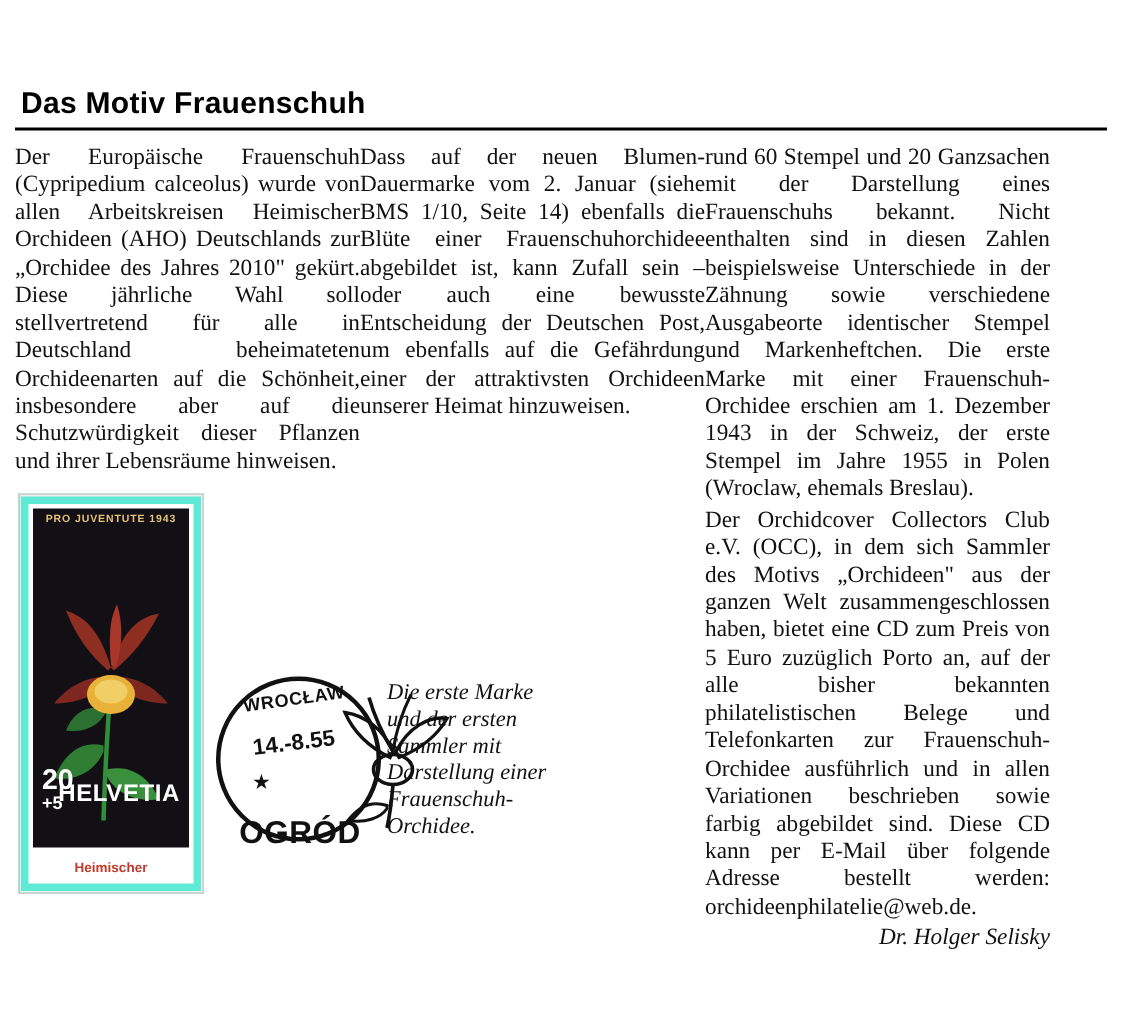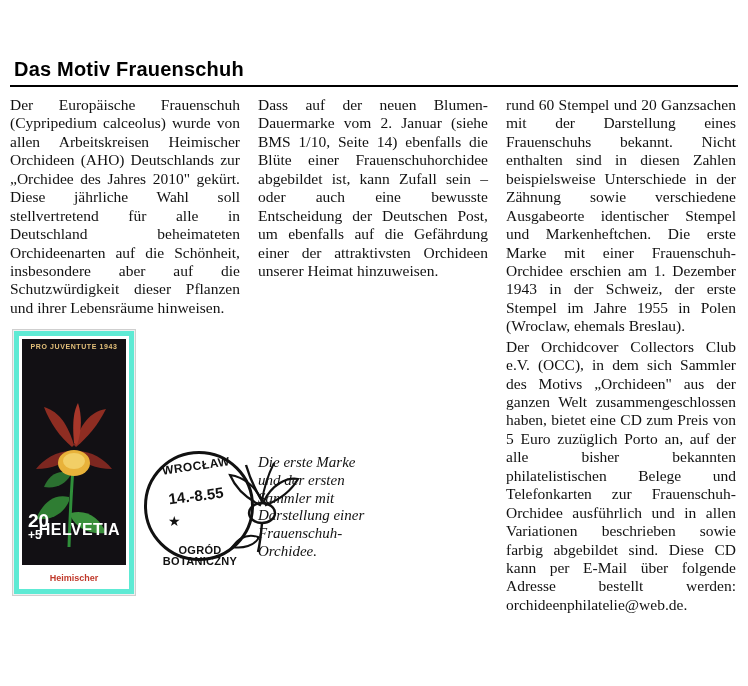--- a/index.html
+++ b/index.html
@@ -35,21 +35,20 @@
   }
   .title-rule {
     height: 2px;
     background: #000;
     margin: 0 0 9px 0;
     width: 728px;
   }
   
   .columns {
     display: flex;
-    gap: 18px;
     width: 728px;
   }
   .col {
     width: 230px;
     position: relative;
   }
   p.body {
     font-size: 15.5px;
     line-height: 1.19;
     text-align: justify;
@@ -185,21 +184,21 @@
     font-size: 14px;
   }
   .pm-bottom {
     position: absolute;
     left: -2px;
     top: 98px;
     width: 128px;
     text-align: center;
     font-family: "Liberation Sans", sans-serif;
     font-weight: bold;
-    font-size: 11px;
+    font-size: 21px;
     line-height: 1.02;
     letter-spacing: 0.3px;
   }
   .pm-orchid {
     position: absolute;
     left: 78px;
     top: 10px;
   }
   .fig-caption {
     position: absolute;
@@ -294,21 +293,20 @@
           <div class="stamp-caption">Heimischer</div>
         </div>
 
         <div class="postmark">
           <div class="pm-circle"></div>
           <div class="pm-top">WROCŁAW</div>
           <div class="pm-date">14.-8.55</div>
           <div class="pm-star">★</div>
           <div class="pm-bottom">
             <span>OGRÓD</span><br>
-            <span>BOTANICZNY</span>
           </div>
           <svg class="pm-orchid" width="86" height="96" viewBox="0 0 86 96">
             <path d="M30 8 C34 22, 40 34, 46 44" stroke="#111" stroke-width="2.4" fill="none"></path>
             <path d="M46 44 C40 30, 28 20, 14 18 C20 32, 32 42, 44 48 Z" fill="none" stroke="#111" stroke-width="2.2"></path>
             <path d="M48 44 C56 28, 70 20, 82 22 C74 36, 60 44, 50 48 Z" fill="none" stroke="#111" stroke-width="2.2"></path>
             <ellipse cx="46" cy="56" rx="13" ry="10" fill="none" stroke="#111" stroke-width="2.4"></ellipse>
             <path d="M46 66 C45 78, 44 86, 42 95" stroke="#111" stroke-width="2.4" fill="none"></path>
             <path d="M42 80 C30 76, 22 82, 16 90 C28 92, 38 88, 42 82 Z" fill="none" stroke="#111" stroke-width="2"></path>
             <path d="M46 44 C48 30, 52 18, 58 6" stroke="#111" stroke-width="2" fill="none"></path>
           </svg>
@@ -318,20 +316,21 @@
       </div>
     </div>
 
     <div class="col">
       <p class="body">Dass auf der neuen Blumen-Dauermarke vom 2. Januar (siehe BMS 1/10, Seite 14) ebenfalls die Blüte einer Frauenschuhorchidee abgebildet ist, kann Zufall sein – oder auch eine bewusste Entscheidung der Deutschen Post, um ebenfalls auf die Gefährdung einer der attraktivsten Orchideen unserer Heimat hinzuweisen.</p>
     </div>
 
     <div class="col">
       <p class="body">rund 60 Stempel und 20 Ganzsachen mit der Darstellung eines Frauenschuhs bekannt. Nicht enthalten sind in diesen Zahlen beispielsweise Unterschiede in der Zähnung sowie verschiedene Ausgabeorte identischer Stempel und Markenheftchen. Die erste Marke mit einer Frauenschuh-Orchidee erschien am 1. Dezember 1943 in der Schweiz, der erste Stempel im Jahre 1955 in Polen (Wroclaw, ehemals Breslau).</p>
       <p class="body">Der Orchidcover Collectors Club e.V. (OCC), in dem sich Sammler des Motivs „Orchideen" aus der ganzen Welt zusammengeschlossen haben, bietet eine CD zum Preis von 5 Euro zuzüglich Porto an, auf der alle bisher bekannten philatelistischen Belege und Telefonkarten zur Frauenschuh-Orchidee ausführlich und in allen Variationen beschrieben sowie farbig abgebildet sind. Diese CD kann per E-Mail über folgende Adresse bestellt werden: orchideenphilatelie@web.de.</p>
+      <p class="body" style="text-align:right; font-style:italic;">Dr. Holger Selisky</p>
     </div>
 
   </div>
 
   <div class="footer-rule"></div>
   <div class="footer">
     <span class="footer-issue">2/2010</span>
     <span class="footer-brand">
       <span>BRIEFMARKEN</span>
       <span class="spiegel">SPIEGEL</span>

